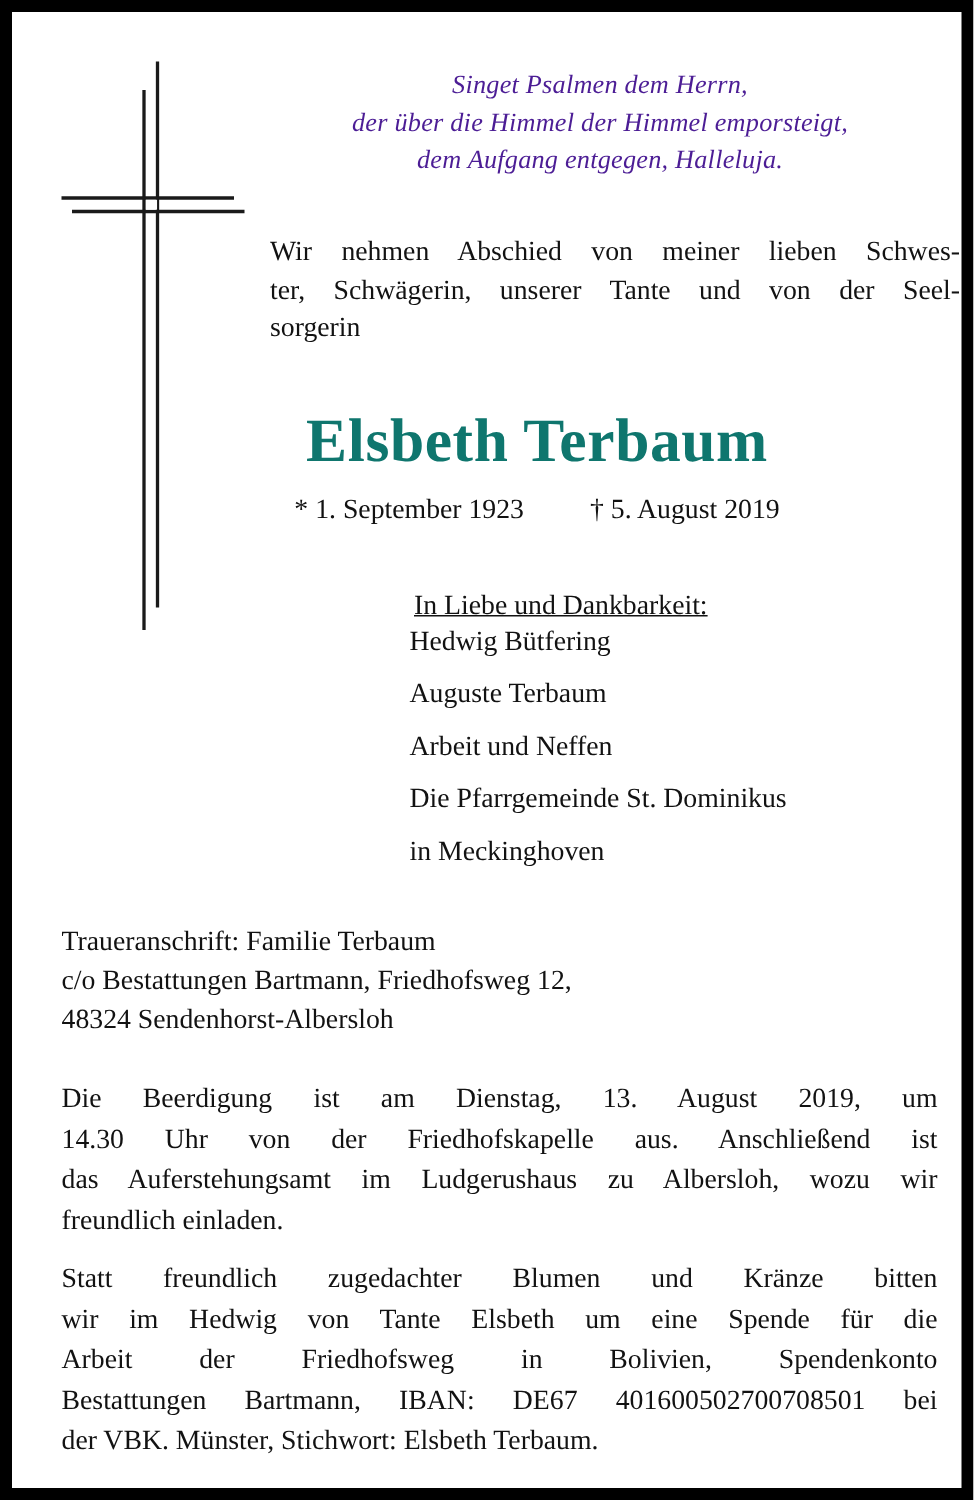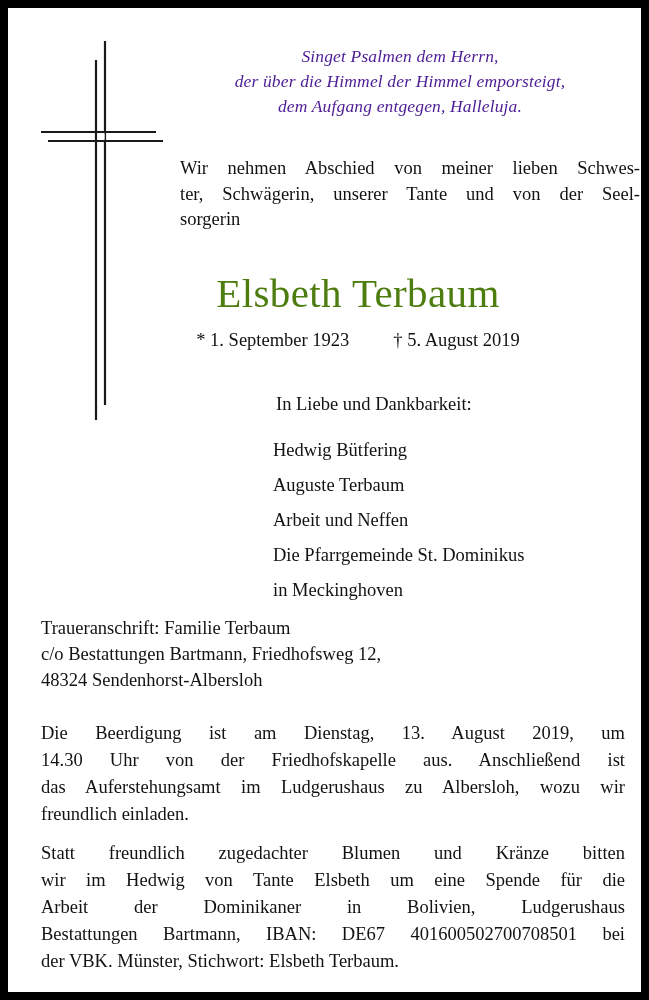--- a/index.html
+++ b/index.html
@@ -74,22 +74,23 @@
 
   
   .name {
     position: absolute;
     left: 90px;
     top: 262px;
     width: 520px;
     text-align: center;
     font-size: 41px;
     line-height: 47px;
-    color: #4d7c0f;
+    color: #0f766e;
     letter-spacing: 0.4px;
+    font-weight: bold;
   }
   .dates {
     position: absolute;
     left: 90px;
     top: 320px;
     width: 520px;
     text-align: center;
     font-size: 18.5px;
     line-height: 24px;
     color: #111111;
@@ -102,23 +103,23 @@
     position: absolute;
     left: 265px;
     top: 384px;
     width: 360px;
     font-size: 18.5px;
     color: #121212;
   }
   .mourners .heading {
     display: block;
     margin-left: 3px;
-    margin-bottom: 22px;
     line-height: 24px;
     white-space: nowrap;
+    text-decoration: underline;
   }
   .mourners .person {
     display: block;
     line-height: 24px;
     margin-bottom: 11px;
     white-space: nowrap;
   }
   .mourners .person:last-child { margin-bottom: 0; }
 
   
@@ -217,19 +218,19 @@
     <div class="para para-funeral">
       <span class="line">Die Beerdigung ist am Dienstag, 13. August 2019, um</span>
       <span class="line">14.30 Uhr von der Friedhofskapelle aus. Anschließend ist</span>
       <span class="line">das Auferstehungsamt im Ludgerushaus zu Albersloh, wozu wir</span>
       <span class="line last">freundlich einladen.</span>
     </div>
 
     <div class="para para-donation">
       <span class="line">Statt freundlich zugedachter Blumen und Kränze bitten</span>
       <span class="line">wir im Hedwig von Tante Elsbeth um eine Spende für die</span>
-      <span class="line">Arbeit der Dominikaner in Bolivien, Ludgerushaus</span>
+      <span class="line">Arbeit der Friedhofsweg in Bolivien, Spendenkonto</span>
       <span class="line">Bestattungen Bartmann, IBAN: DE67 401600502700708501 bei</span>
       <span class="line last">der VBK. Münster, Stichwort: Elsbeth Terbaum.</span>
     </div>
 
   </div>
 </div>
 
 </body></html>

